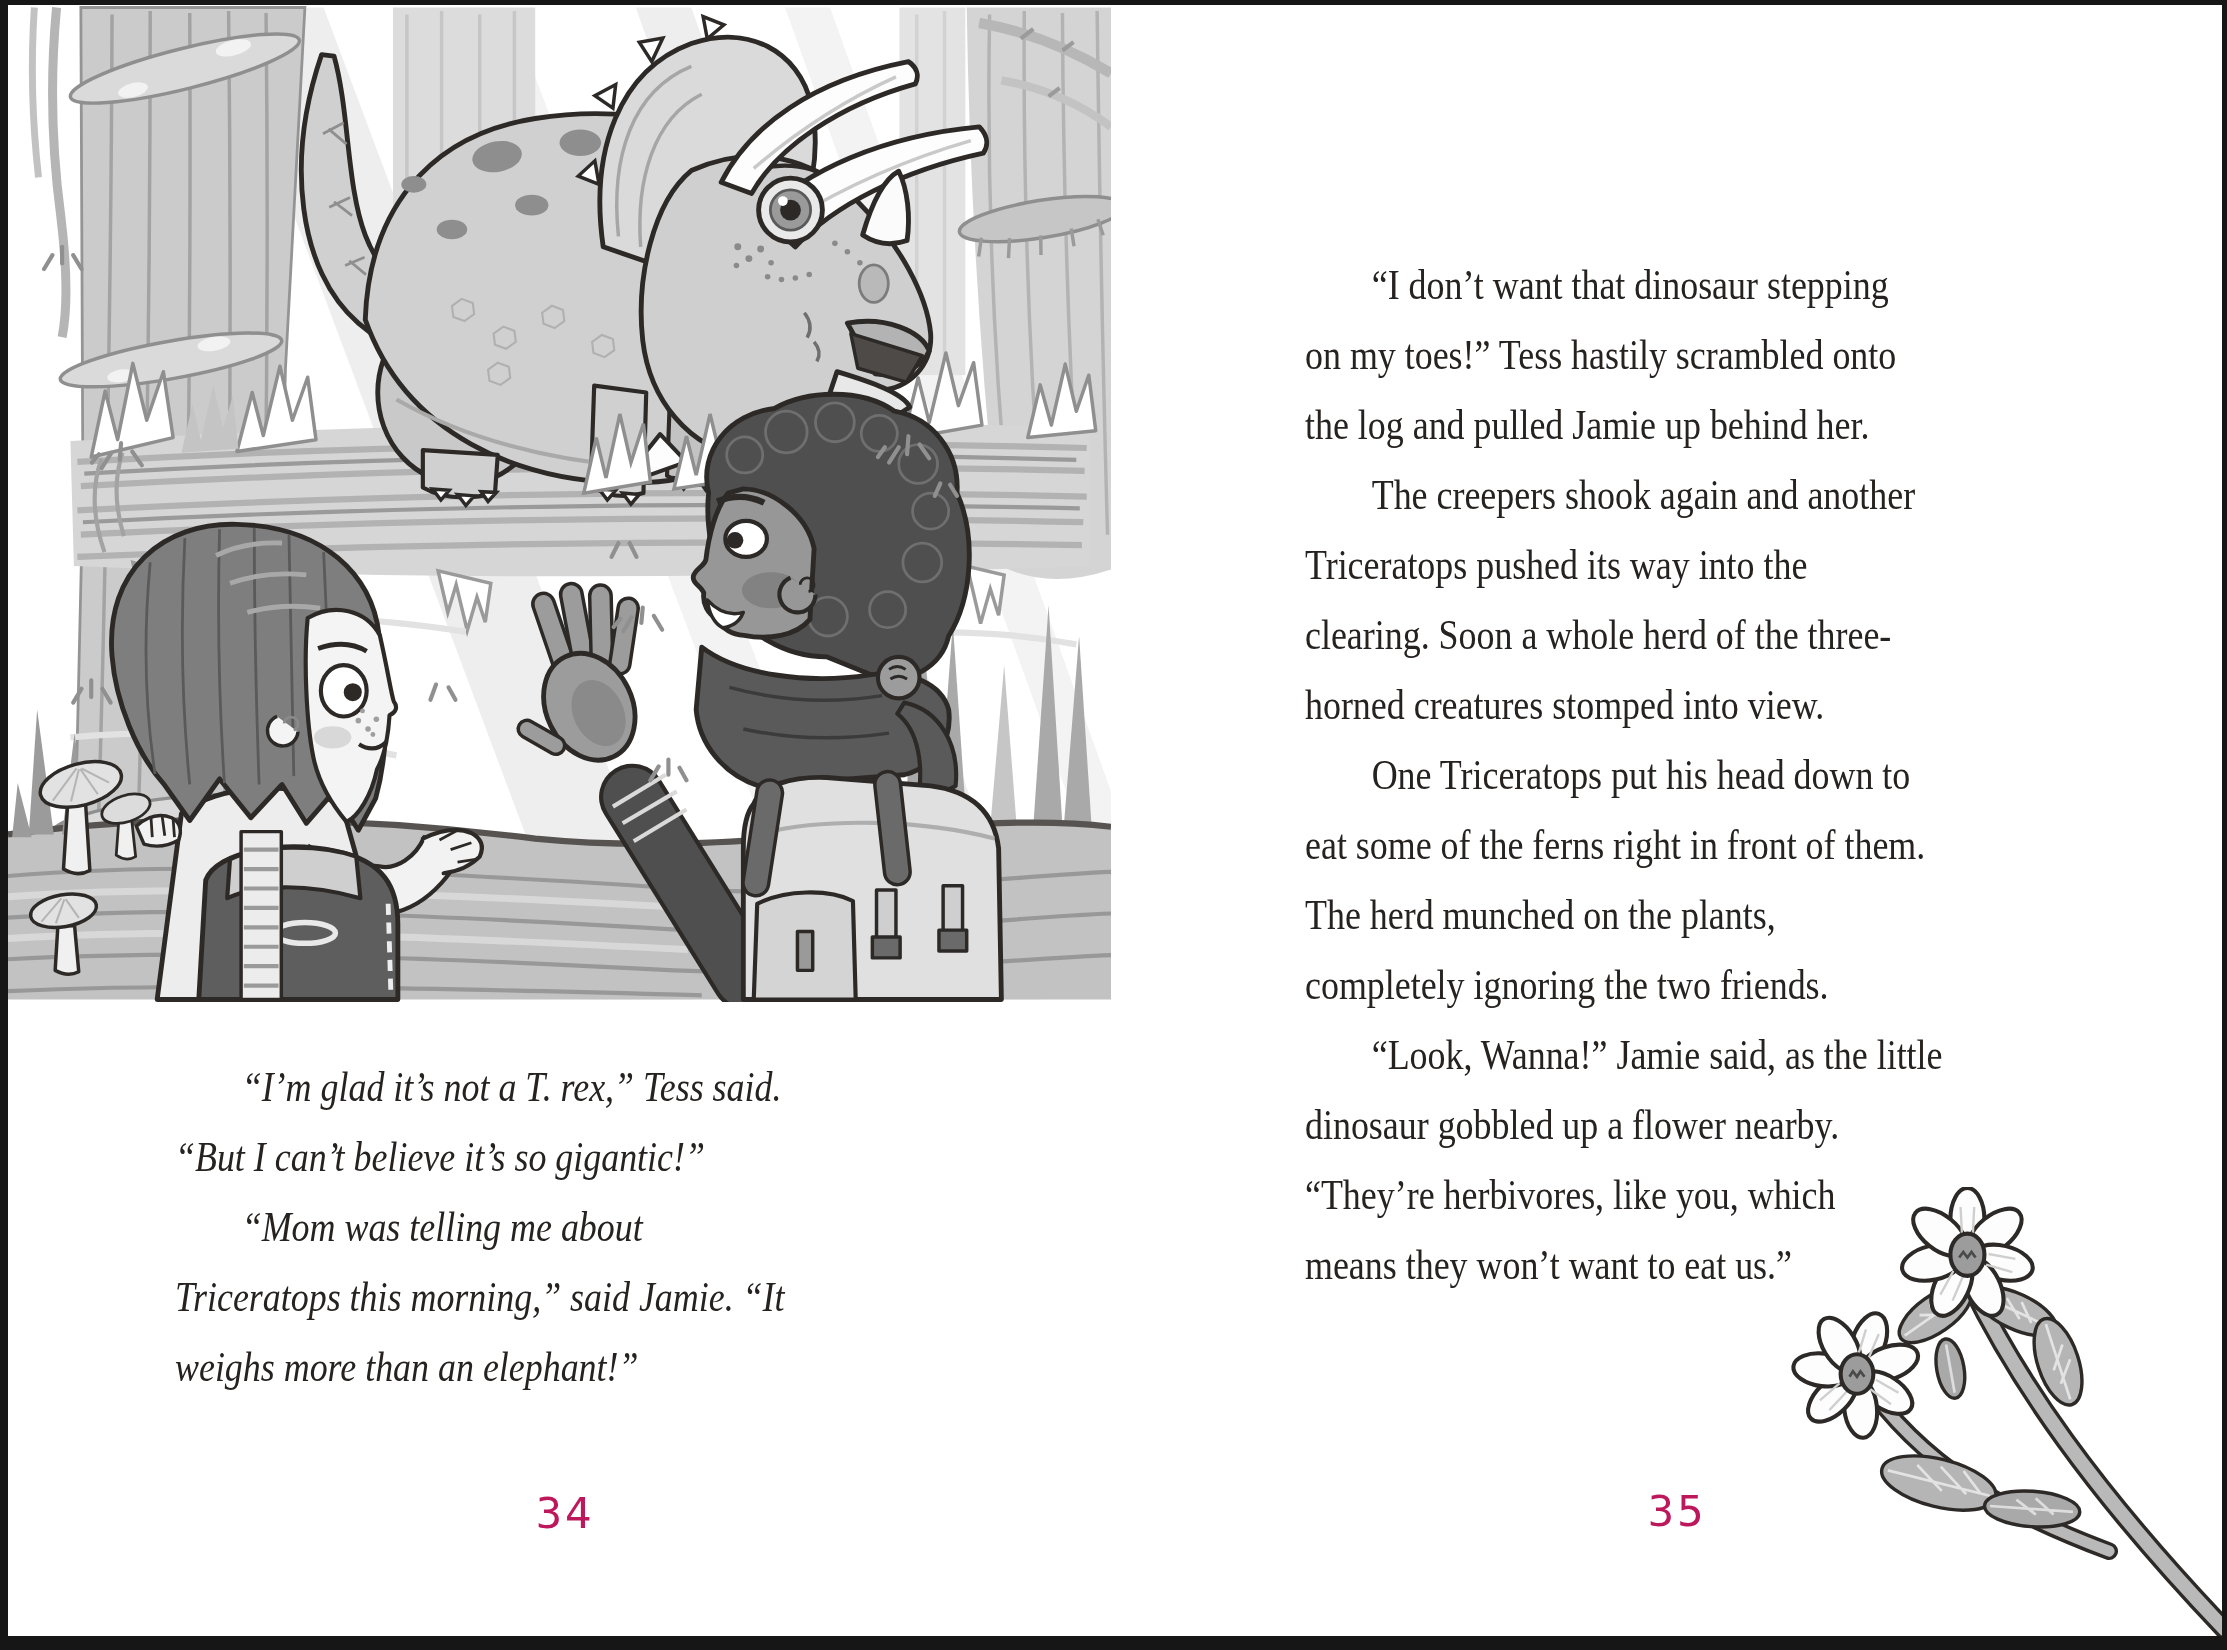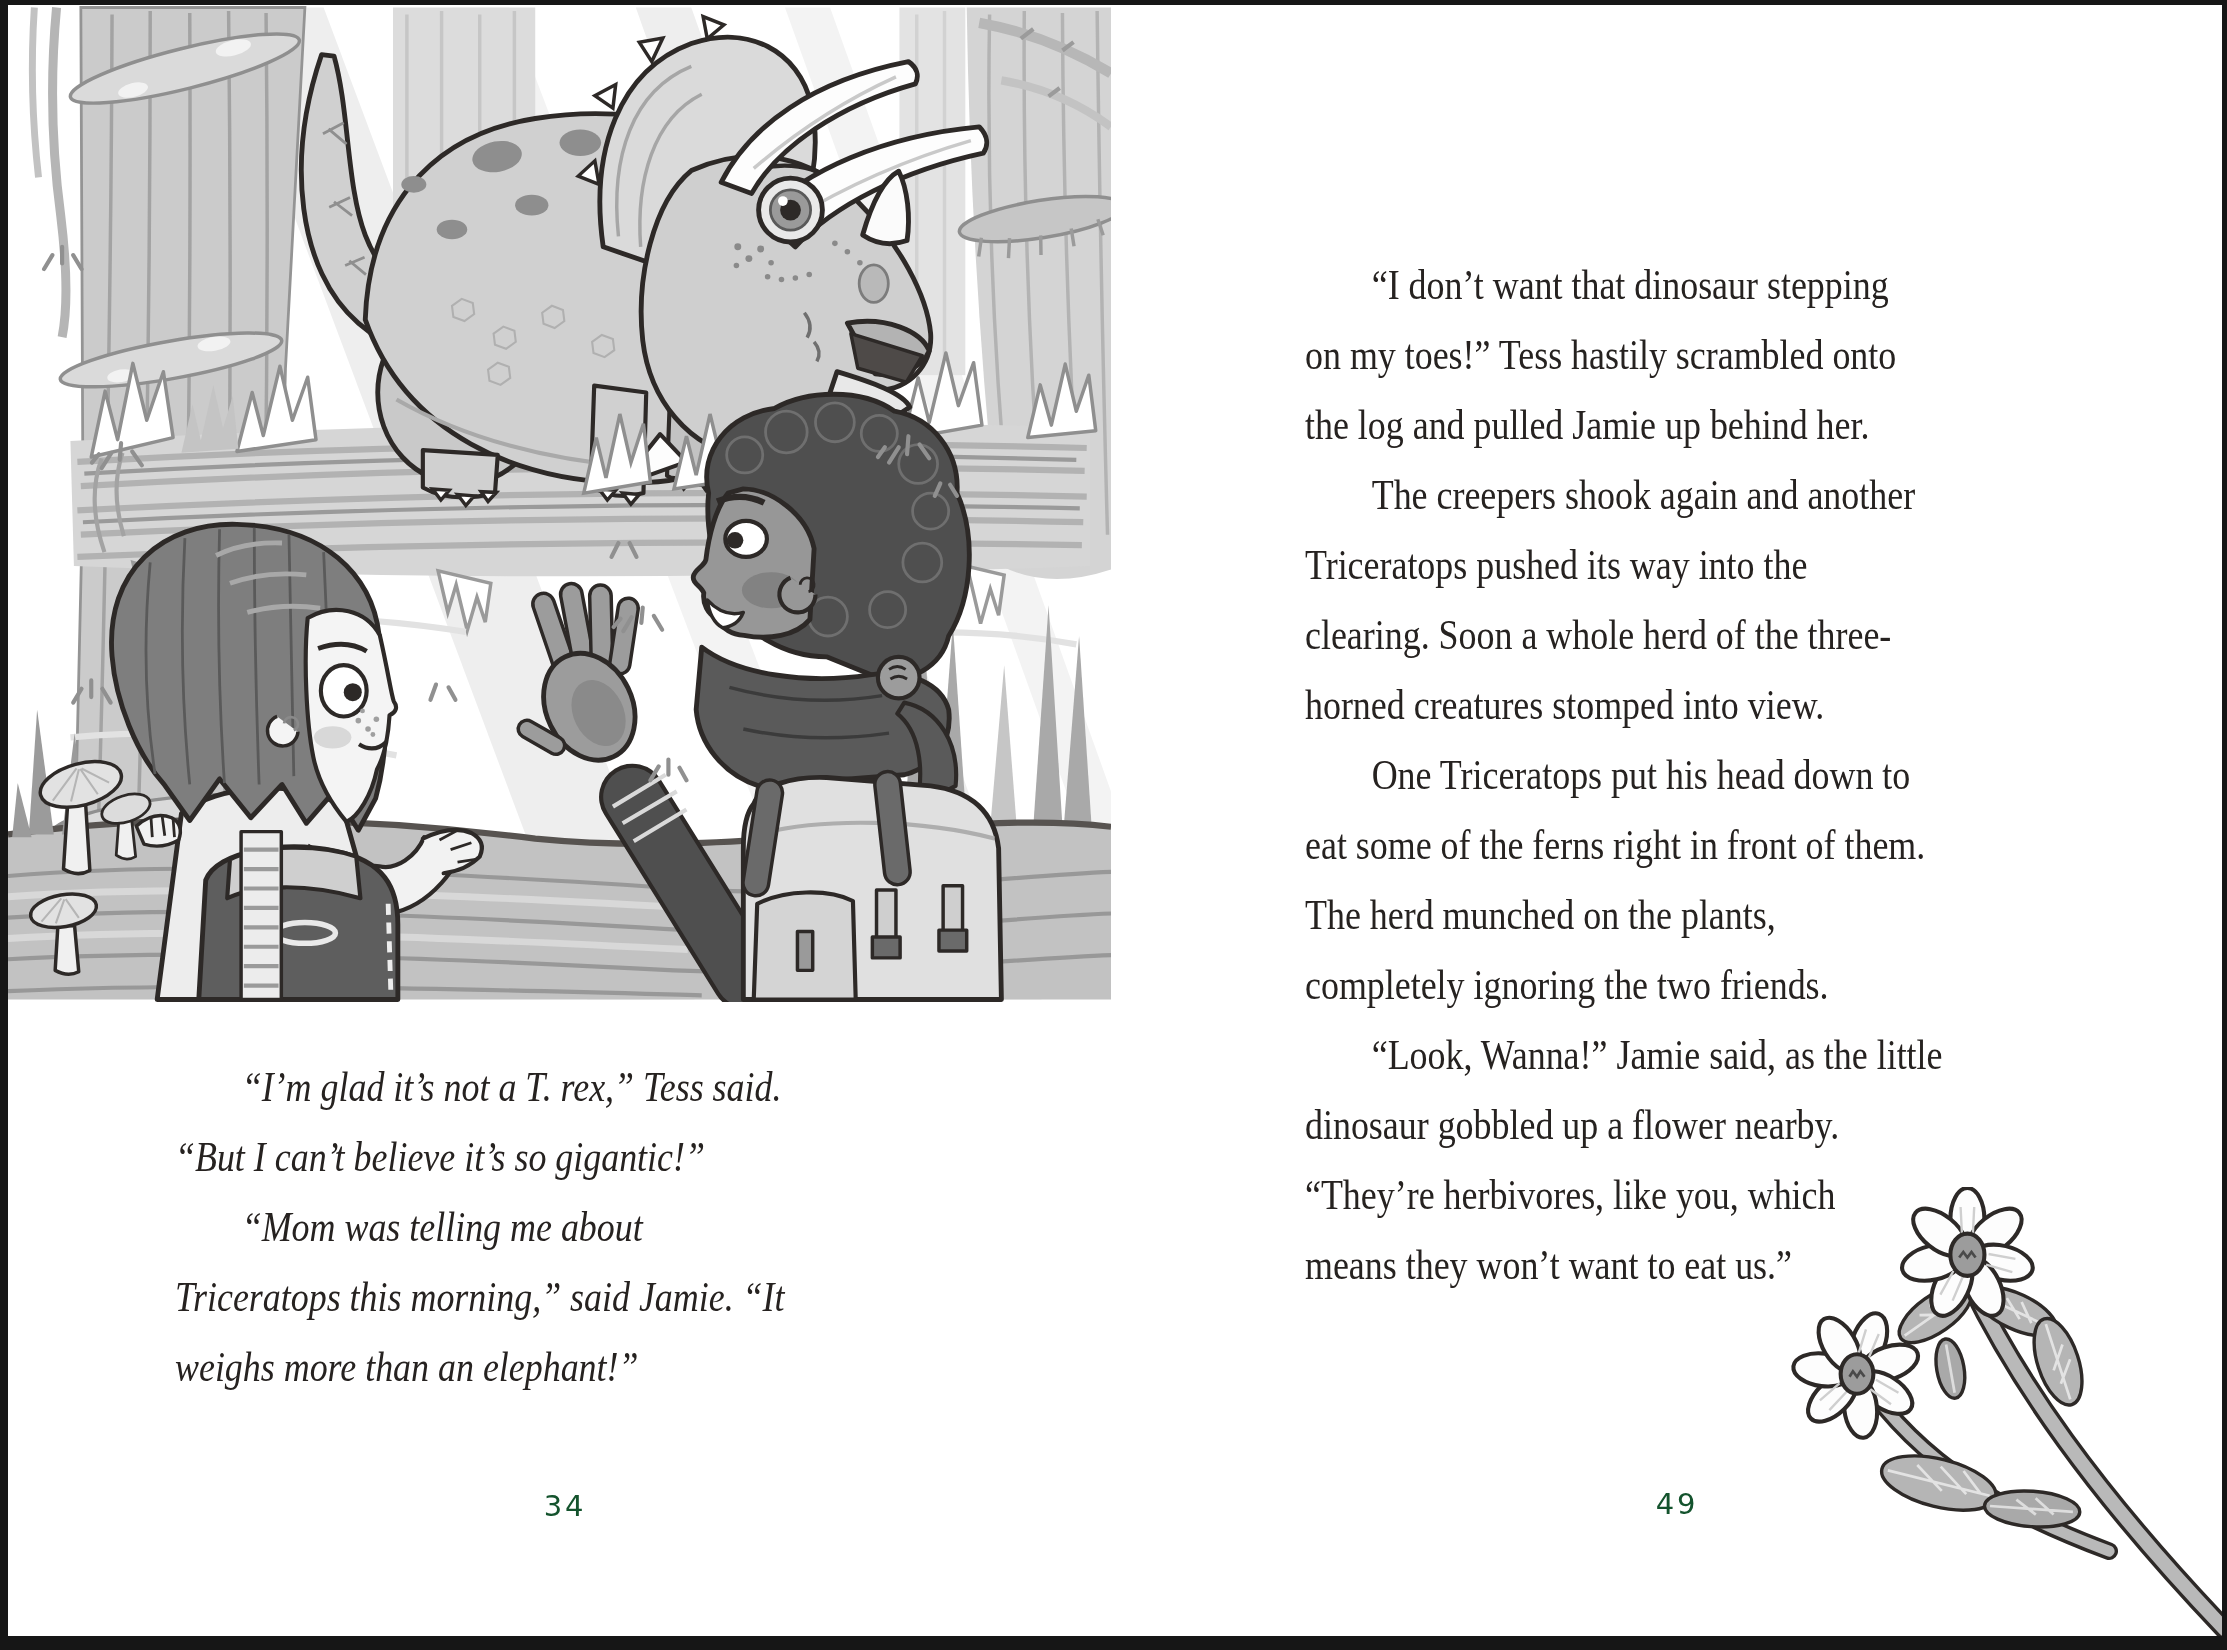--- a/index.html
+++ b/index.html
@@ -24,21 +24,21 @@
     transform-origin:left center;
     letter-spacing:0px;
   }
   .text-line.indent{padding-left:78px;}
   #left-text{left:167px;top:1047px;width:871px;font-style:italic;}
   #right-text{left:1286px;top:245px;width:892px;margin-left:11px;}
   .pagenum{
     position:absolute;
     width:112px;text-align:center;
     font-family:"DejaVu Sans","Liberation Sans",sans-serif;
-    font-size:29px;letter-spacing:2.8px;color:#14532d;
+    font-size:42px;letter-spacing:2.8px;color:#be185d;
   }
   #pagenum-left{left:501px;top:1484px;}
   #pagenum-right{left:1613px;top:1482px;}
   #flower{position:absolute;left:1757px;top:1182px;}
   svg .o{stroke:#2d2927;stroke-linejoin:round;stroke-linecap:round;}
 </style>
 </head>
 <body>
 
 <div id="stage">
@@ -414,21 +414,21 @@
       <div class="text-line indent">One Triceratops put his head down to</div>
       <div class="text-line">eat some of the ferns right in front of them.</div>
       <div class="text-line">The herd munched on the plants,</div>
       <div class="text-line">completely ignoring the two friends.</div>
       <div class="text-line indent">“Look, Wanna!” Jamie said, as the little</div>
       <div class="text-line">dinosaur gobbled up a flower nearby.</div>
       <div class="text-line">“They’re herbivores, like you, which</div>
       <div class="text-line">means they won’t want to eat us.”</div>
     </div>
 
-  <div id="pagenum-right" class="pagenum">49</div>
+  <div id="pagenum-right" class="pagenum">35</div>
 
   <svg id="flower" width="460" height="449" viewBox="0 0 675 650">
 
     <path d="M300,135 C370,280 480,440 675,645" stroke="#2d2927" stroke-width="30" fill="none" stroke-linecap="round"></path>
     <path d="M300,135 C370,280 480,440 675,645" stroke="#b9b9b9" stroke-width="20" fill="none" stroke-linecap="round"></path>
     <path d="M160,300 C255,425 385,485 505,530" stroke="#2d2927" stroke-width="26" fill="none" stroke-linecap="round"></path>
     <path d="M160,300 C255,425 385,485 505,530" stroke="#b9b9b9" stroke-width="16" fill="none" stroke-linecap="round"></path>
 
     <g>
       <g transform="rotate(-35 250 182)">

